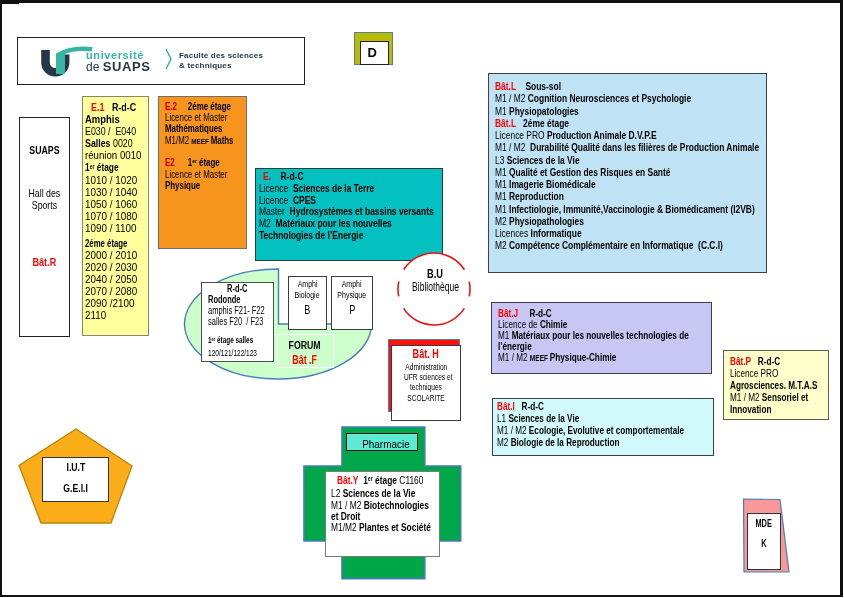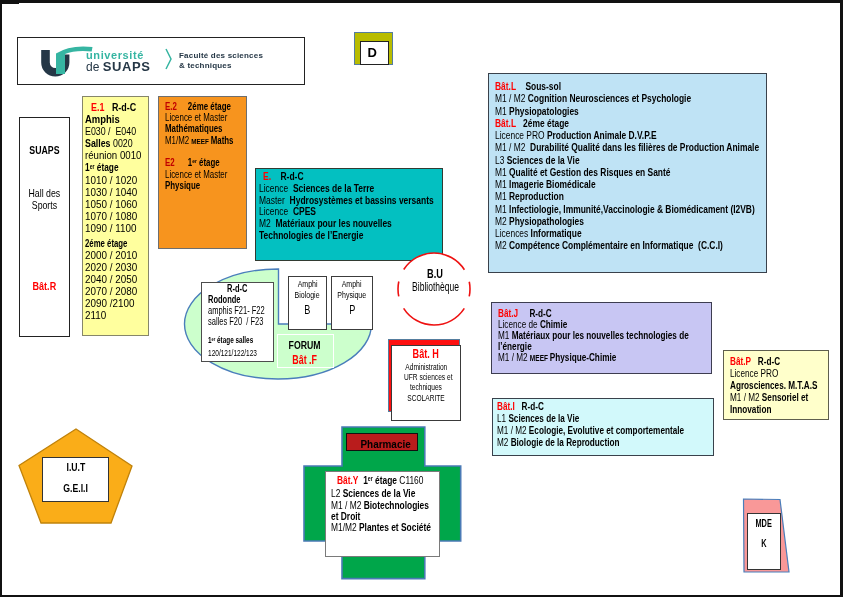--- a/index.html
+++ b/index.html
@@ -59,22 +59,22 @@
 
   
   #bu-text{left:399px;top:268px;width:73px;text-align:center;font-size:12.2px;line-height:12.6px;--sx:0.7;}
 
   
   #bath-red{left:388px;top:339px;width:72px;height:73px;background:#FE1010;border:1.2px solid #557d9e;}
   #bath-box{left:391px;top:345px;width:70px;height:76px;background:#fff;border:1.3px solid #3a3a3a;
             font-size:9.9px;line-height:10.4px;text-align:center;padding-top:2px;--sx:0.67;}
 
   
-  #pharmacie-box{left:346px;top:433px;width:72px;height:18px;background:#b91c1c;border:1.6px solid #111;
-                 font-size:11.7px;line-height:14px;font-weight:bold;text-align:center;padding:3px 0 0 8px;--sx:0.85;}
+  #pharmacie-box{left:346px;top:433px;width:72px;height:18px;background:#5eead4;border:1.6px solid #111;
+                 font-size:11.7px;line-height:14px;font-weight:normal;text-align:center;padding:3px 0 0 8px;--sx:0.85;}
   #baty-box{left:325px;top:471px;width:115px;height:86px;background:#fff;border:1.2px solid #7a7a7a;
             font-size:11.5px;line-height:11.25px;padding:3px 0 0 5px;--sx:0.73;}
 
   
   #batj-box{left:491px;top:302px;width:221px;height:72px;background:#C8C6F3;border:1.3px solid #3d3d50;
             font-size:10.5px;line-height:11.1px;padding:4.7px 0 0 6px;--sx:0.78;}
   #batp-box{left:723px;top:350px;width:106px;height:70px;background:#FFFFCB;border:1.6px solid #5e5e4e;
             font-size:10.5px;line-height:12.05px;padding:3.6px 0 0 6px;--sx:0.78;}
   #bati-box{left:492px;top:398px;width:222px;height:58px;background:#D2F9FB;border:1.3px solid #39414b;
             font-size:10.5px;line-height:12.1px;padding:1px 0 0 4px;--sx:0.78;}
@@ -113,21 +113,21 @@
   </div>
 
   <div class="box" id="d-box" style="background:#B8BC00;">
     <div id="d-inner">D</div>
   </div>
 
   <div class="box ctr" id="suaps-box">
       <div class="line" style="text-align: center;"><span class="cx"><span style="font-weight: bold;">SUAPS</span></span></div>
       <div class="line" style="text-align: center; margin-top: 30px;"><span class="cx"><span>Hall des</span></span></div>
       <div class="line" style="text-align: center;"><span class="cx"><span>Sports</span></span></div>
-      <div class="line" style="margin-top: 68px; font-size: 11px;"><span class="cx"><span style="font-weight: bold; color: rgb(255, 0, 0);">Bât.R</span></span></div>
+      <div class="line" style="margin-top: 44px; font-size: 11px;"><span class="cx"><span style="font-weight: bold; color: rgb(255, 0, 0);">Bât.R</span></span></div>
     </div>
 
   <div class="box" id="e1-box">
       <div class="line" style="margin-left: 5.5px;"><span class="cx" style="transform: scaleX(0.86);"><span style="font-weight: bold; color: rgb(255, 0, 0);">E.1</span><span>   </span><span style="font-weight: bold;">R-d-C</span></span></div>
       <div class="line"><span class="cx" style="transform: scaleX(0.91);"><span style="font-weight: bold;">Amphis</span></span></div>
       <div class="line"><span class="cx" style="transform: scaleX(0.85);"><span>E030 /  E040</span></span></div>
       <div class="line"><span class="cx" style="transform: scaleX(0.85);"><span style="font-weight: bold;">Salles </span><span>0020</span></span></div>
       <div class="line"><span class="cx" style="transform: scaleX(0.93);"><span>réunion 0010</span></span></div>
       <div class="line"><span class="cx" style="transform: scaleX(0.8);"><span style="font-weight: bold;">1</span><span class="sup" style="font-weight: bold;">er</span><span style="font-weight: bold;"> étage</span></span></div>
       <div class="line"><span class="cx"><span>1010 / 1020</span></span></div>
@@ -150,22 +150,22 @@
       <div class="line"><span class="cx"><span style="font-weight: bold;">Mathématiques</span></span></div>
       <div class="line"><span class="cx"><span>M1/M2 </span><span class="sm" style="font-weight: bold;">MEEF </span><span style="font-weight: bold;">Maths</span></span></div>
       <div class="line" style="margin-top: 10px;"><span class="cx"><span style="font-weight: bold; color: rgb(192, 0, 0);">E2</span><span>      </span><span style="font-weight: bold;">1</span><span class="sup" style="font-weight: bold;">er</span><span style="font-weight: bold;"> étage</span></span></div>
       <div class="line"><span class="cx"><span>Licence et Master</span></span></div>
       <div class="line"><span class="cx"><span style="font-weight: bold;">Physique</span></span></div>
     </div>
 
   <div class="box" id="e-box">
       <div class="line" style="margin-left: 4px;"><span class="cx"><span style="font-weight: bold; color: rgb(255, 0, 0);">E.</span><span>    </span><span style="font-weight: bold;">R-d-C</span></span></div>
       <div class="line"><span class="cx"><span>Licence  </span><span style="font-weight: bold;">Sciences de la Terre</span></span></div>
+      <div class="line"><span class="cx"><span>Licence  </span><span style="font-weight: bold;">CPES</span></span></div>
       <div class="line"><span class="cx"><span>Master  </span><span style="font-weight: bold;">Hydrosystèmes et bassins versants</span></span></div>
-      <div class="line"><span class="cx"><span>Licence  </span><span style="font-weight: bold;">CPES</span></span></div>
       <div class="line"><span class="cx"><span>M2  </span><span style="font-weight: bold;">Matériaux pour les nouvelles</span></span></div>
       <div class="line"><span class="cx"><span style="font-weight: bold;">Technologies de l’Energie</span></span></div>
     </div>
 
   <div class="box" id="batl-box">
       <div class="line"><span class="cx"><span style="font-weight: bold; color: rgb(255, 0, 0);">Bât.L</span><span>    </span><span style="font-weight: bold;">Sous-sol</span></span></div>
       <div class="line"><span class="cx"><span>M1 / M2 </span><span style="font-weight: bold;">Cognition Neurosciences et Psychologie</span></span></div>
       <div class="line"><span class="cx"><span>M1 </span><span style="font-weight: bold;">Physiopatologies</span></span></div>
       <div class="line"><span class="cx"><span style="font-weight: bold; color: rgb(255, 0, 0);">Bât.L</span><span>   </span><span style="font-weight: bold;">2éme étage</span></span></div>
       <div class="line"><span class="cx"><span>Licence PRO </span><span style="font-weight: bold;">Production Animale D.V.P.E</span></span></div>

